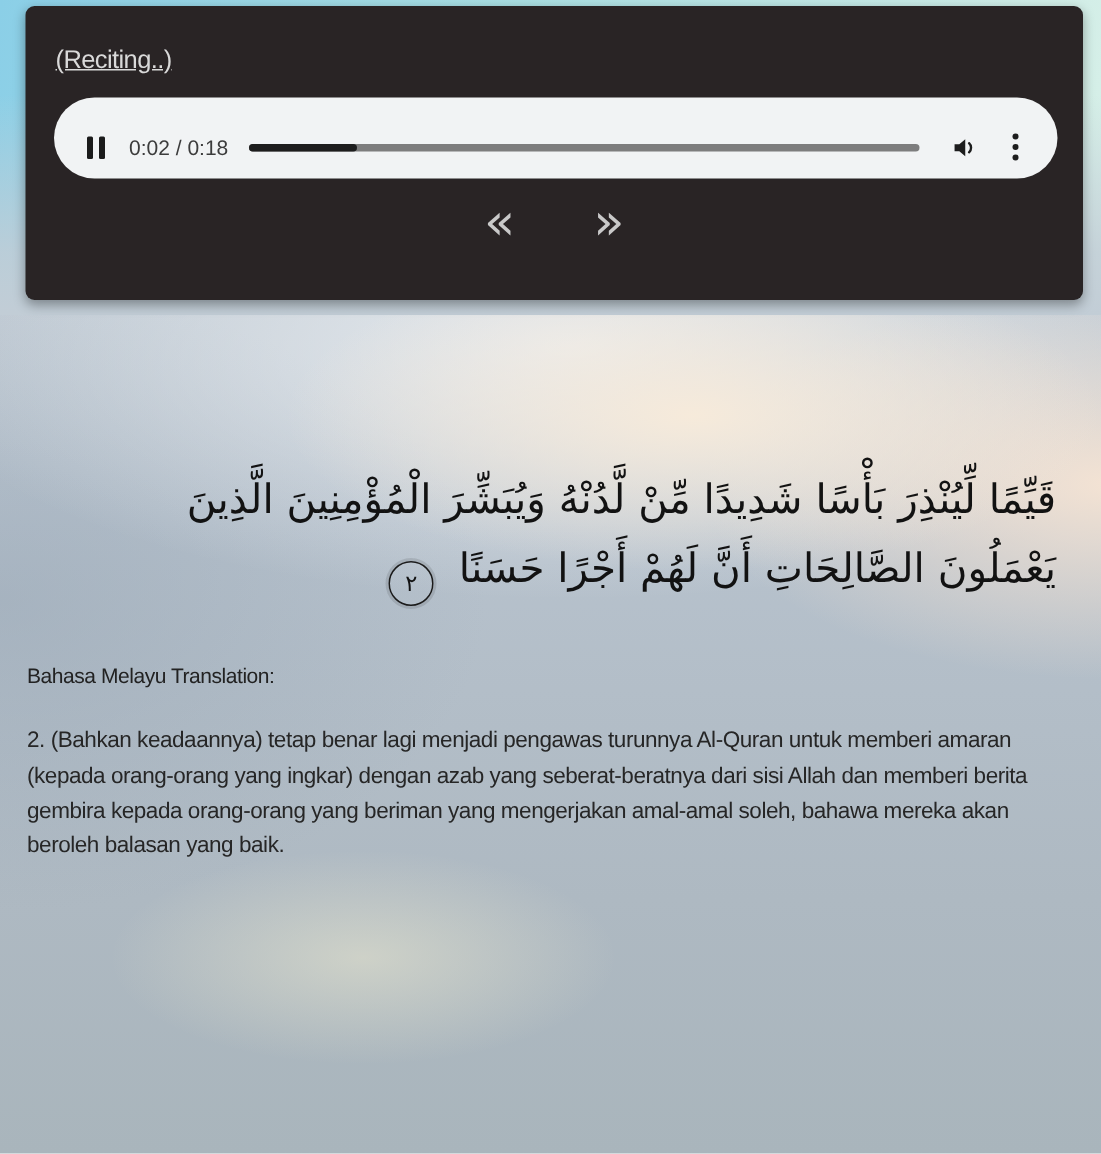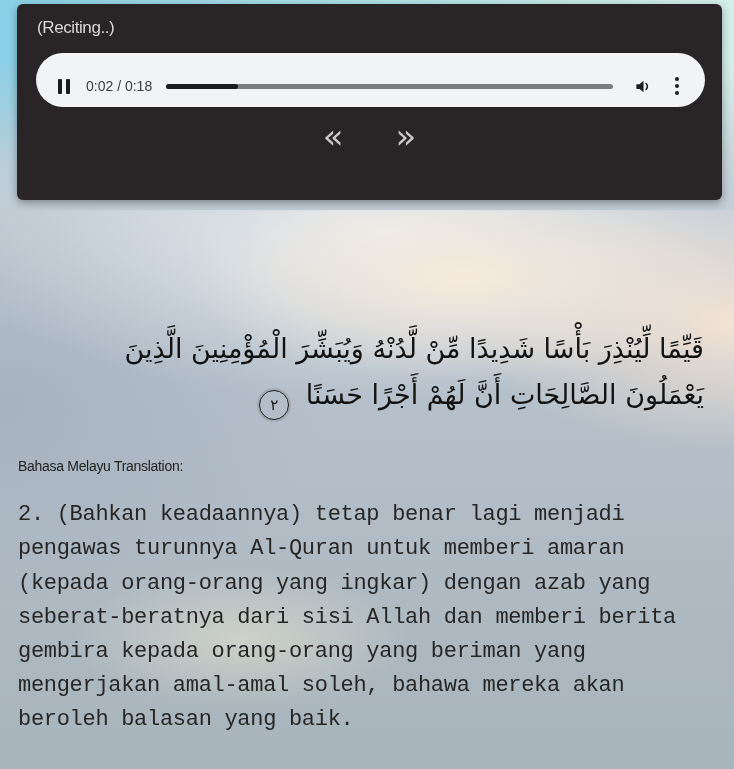--- a/index.html
+++ b/index.html
@@ -36,22 +36,22 @@
   .player-panel {
     position: absolute; top: 4px; left: 17px;
     width: 705px; height: 196px;
     background: #292425;
     border-radius: 6px;
     box-shadow: 0 3px 8px rgba(0,0,0,0.35);
     color: #d9d9d9;
   }
   .panel-header {
     display: flex; justify-content: space-between; align-items: center;
-    padding: 14px 22px 0 20px;
-    font-size: 17px; letter-spacing: -0.4px; color: #d9d9d9;
+    padding: 26px 22px 0 20px;
+    font-size: 17px; letter-spacing: -0.4px; color: #d9d9d9; text-decoration: underline;
   }
   .audio-player {
     margin: 15px 17px 0 19px;
     height: 54px;
     background: #f1f3f4;
     border-radius: 27px;
     display: flex; align-items: center;
     padding: 12px 20px 0 17px;
   }
   .pause-button {
@@ -81,43 +81,43 @@
     display: flex; justify-content: center; align-items: center; gap: 44px;
     margin-top: 10px;
   }
   .nav-btn {
     border: none; background: transparent; color: #c9c9c9;
     font-size: 34px; line-height: 1; cursor: pointer;
     font-family: "DejaVu Sans", sans-serif; padding: 2px 4px;
   }
 
   
-  .content { position: absolute; top: 208px; left: 0; width: 734px; }
+  .content { position: absolute; top: 193px; left: 0; width: 734px; }
   .verse-arabic {
     direction: rtl; text-align: right;
     padding: 0 30px 0 40px;
     margin-top: 118px;
     font-family: "DejaVu Sans", sans-serif;
     font-size: 27px; line-height: 1.7; color: #121212;
   }
   .ayah-marker {
     display: inline-flex; align-items: center; justify-content: center;
     width: 30px; height: 30px;
     border: 1.5px solid #1b1b1b; border-radius: 50%;
     box-shadow: 0 0 0 2px rgba(27,27,27,0.12);
     font-size: 15px; line-height: 1; margin: 0 8px; vertical-align: -6px;
   }
   .translation-label {
     margin: 38px 18px 0 18px;
     font-size: 14px; letter-spacing: -0.3px; color: #222222;
   }
   .translation-text {
     margin: 24px 16px 0 18px;
-    font-size: 22px; letter-spacing: -0.3px; color: #262626;
-    line-height: 1.55; max-width: 702px; font-family: Liberation Mono, monospace;
+    font-size: 15px; letter-spacing: -0.3px; color: #262626;
+    line-height: 1.55; max-width: 702px;
   }
 </style>
 </head>
 <body>
 
 <div class="page">
   <div class="sky-band"></div>
 
   <div class="player-panel">
     <div class="panel-header">

